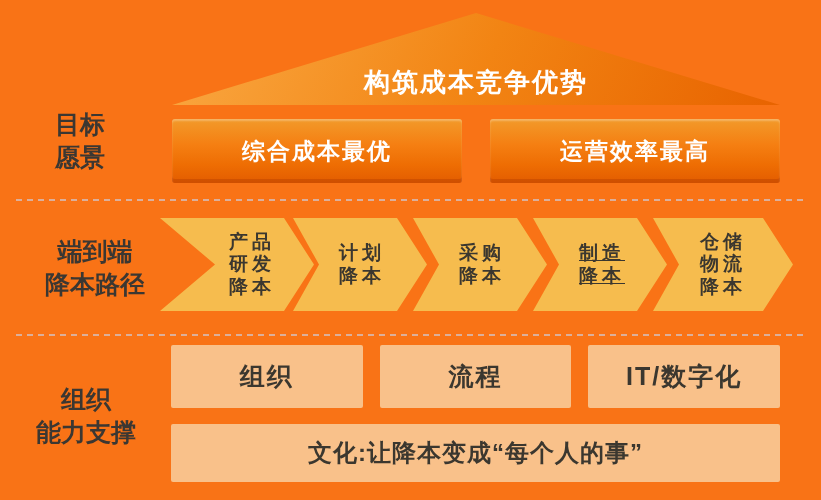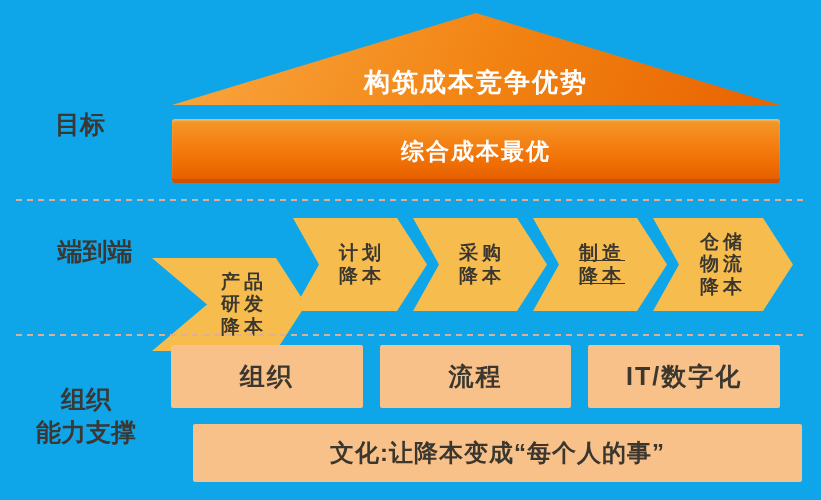--- a/index.html
+++ b/index.html
@@ -1,19 +1,19 @@
 <!DOCTYPE html>
 <html><head>
 <meta charset="utf-8">
 <style>
   html,body{margin:0;padding:0;}
   .canvas{
     position:relative;
     width:821px;height:500px;
-    background:#0ea5e9;
+    background:#f97316;
     font-family:"Liberation Sans", sans-serif;
     overflow:hidden;
   }
   
   .roof{
     position:absolute;left:172px;top:13px;width:608px;height:92px;
     background:linear-gradient(115deg,#f9a53e 5%,#f28413 52%,#e86300 100%);
     clip-path:polygon(50% 0,100% 100%,0 100%);
     display:flex;align-items:flex-end;justify-content:center;
   }
@@ -50,62 +50,65 @@
   .dash-top{top:199px;}
   .dash-bottom{top:334px;}
   
   .chev{
     position:absolute;top:218px;height:93px;
     background:#f6bc4e;box-sizing:border-box;
     display:flex;flex-direction:column;align-items:center;justify-content:center;
     color:#3b372f;font-size:19px;font-weight:600;line-height:1.18;text-align:center;
   }
   .chev span{display:block;letter-spacing:4px;text-indent:4px;}
-  .chev-1{left:152px;width:154px;clip-path:polygon(0 0,calc(100% - 30px) 0,100% 50%,calc(100% - 30px) 100%,0 100%,55px 50%);padding-left:42px;padding-right:16px;margin-top:40px;}
+  .chev-1{left:160px;width:154px;clip-path:polygon(0 0,calc(100% - 30px) 0,100% 50%,calc(100% - 30px) 100%,0 100%,55px 50%);padding-left:42px;padding-right:16px;}
   .chev-2{left:293px;width:134px;clip-path:polygon(0 0,calc(100% - 30px) 0,100% 50%,calc(100% - 30px) 100%,0 100%,26px 50%);padding-left:16px;padding-right:16px;}
   .chev-3{left:413px;width:134px;clip-path:polygon(0 0,calc(100% - 30px) 0,100% 50%,calc(100% - 30px) 100%,0 100%,26px 50%);padding-left:16px;padding-right:16px;align-items:center;}
   .chev-4{left:533px;width:134px;clip-path:polygon(0 0,calc(100% - 30px) 0,100% 50%,calc(100% - 30px) 100%,0 100%,26px 50%);padding-left:16px;padding-right:16px;text-decoration:underline;}
   .chev-5{left:653px;width:140px;clip-path:polygon(0 0,calc(100% - 30px) 0,100% 50%,calc(100% - 30px) 100%,0 100%,26px 50%);padding-left:16px;padding-right:20px;text-align:center;}
   
   .support-row{
     position:absolute;left:171px;top:345px;width:609px;height:63px;
     display:flex;gap:17px;
   }
   .support-box{
     flex:1;background:#f9c18a;border-radius:2px;
     display:flex;align-items:center;justify-content:center;
     color:#3b372f;font-size:25px;font-weight:bold;letter-spacing:2px;white-space:nowrap;
   }
   .culture-box{
     position:absolute;left:171px;top:424px;width:609px;height:58px;
     background:#f9c18a;border-radius:2px;
     display:flex;align-items:center;justify-content:center;
-    color:#3b372f;font-size:24px;font-weight:bold;letter-spacing:1px;white-space:nowrap;margin-left:22px;
+    color:#3b372f;font-size:24px;font-weight:bold;letter-spacing:1px;white-space:nowrap;
   }
 </style>
 </head>
 <body>
 
 <div class="canvas">
 
   <div class="roof">
     <span class="roof-title">构筑成本竞争优势</span>
   </div>
 
   <div class="sec-label lbl-vision">
     <span>目标</span>
+    <span>愿景</span>
   </div>
   <div class="vision-row">
     <div class="vision-box">综合成本最优</div>
+    <div class="vision-box">运营效率最高</div>
   </div>
 
   <div class="dash dash-top"></div>
 
   <div class="sec-label lbl-path">
     <span>端到端</span>
+    <span>降本路径</span>
   </div>
 
   <div class="chev chev-1">
     <span>产品</span>
     <span>研发</span>
     <span>降本</span>
   </div>
   <div class="chev chev-2">
     <span>计划</span>
     <span>降本</span>

